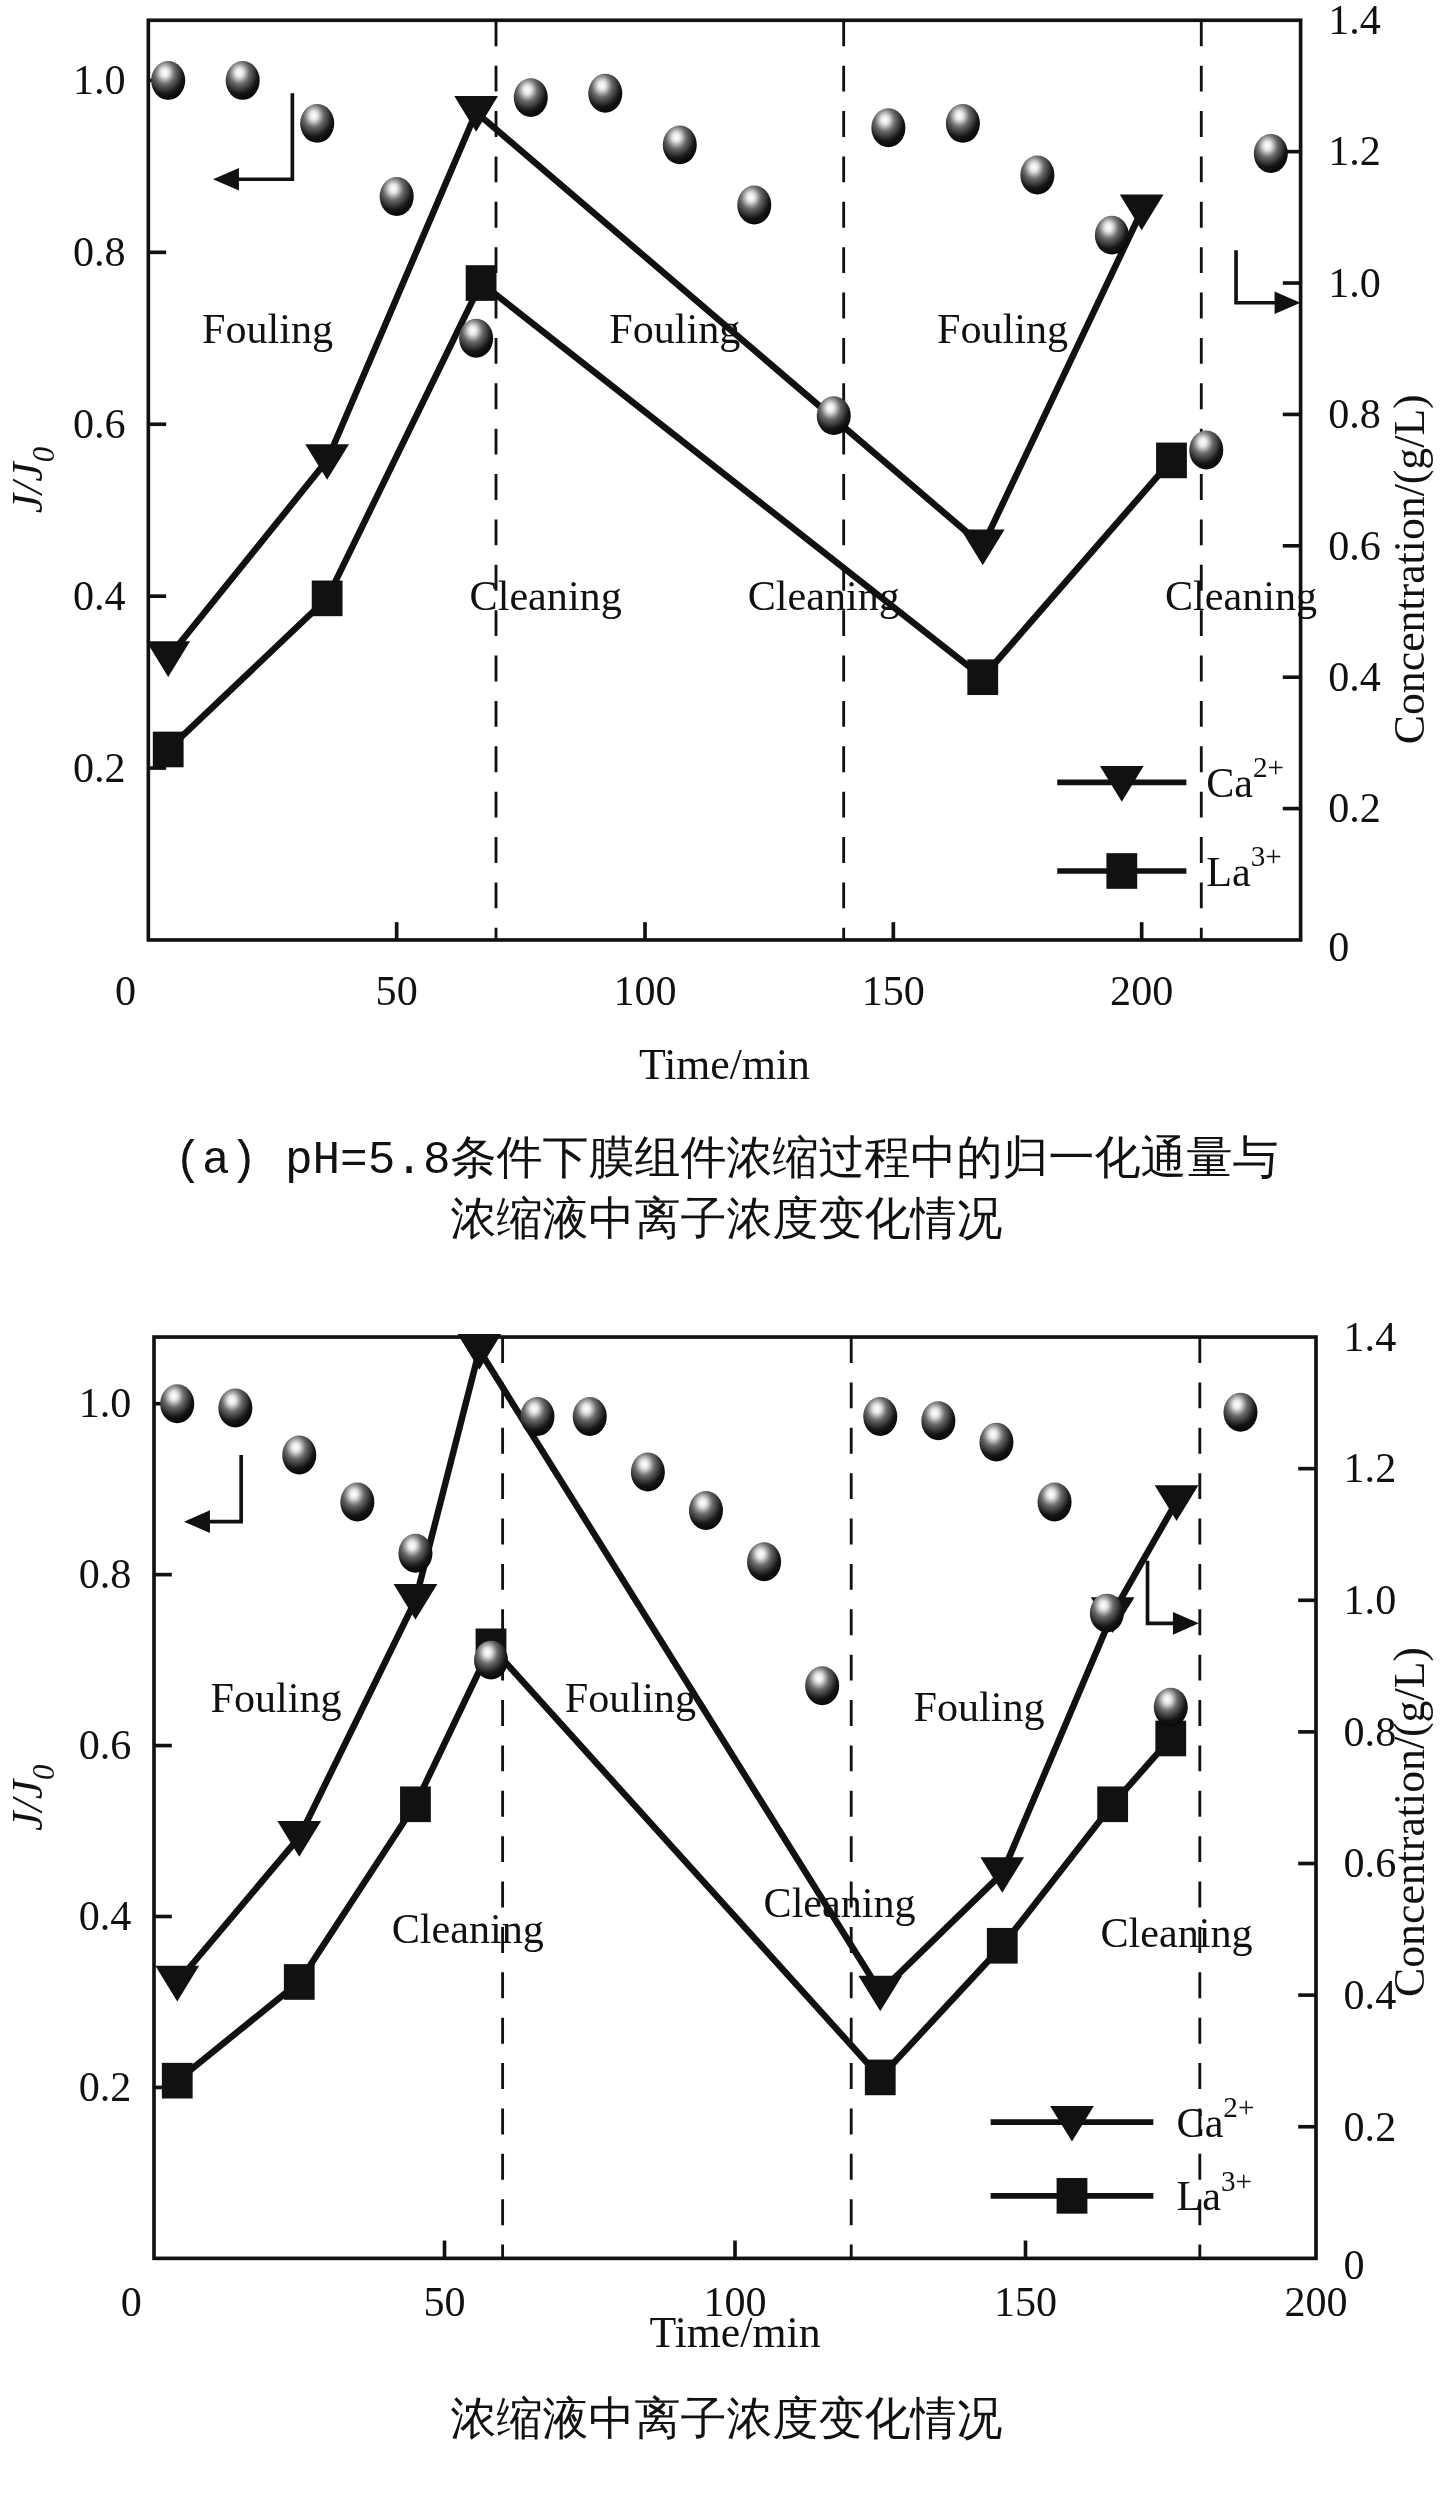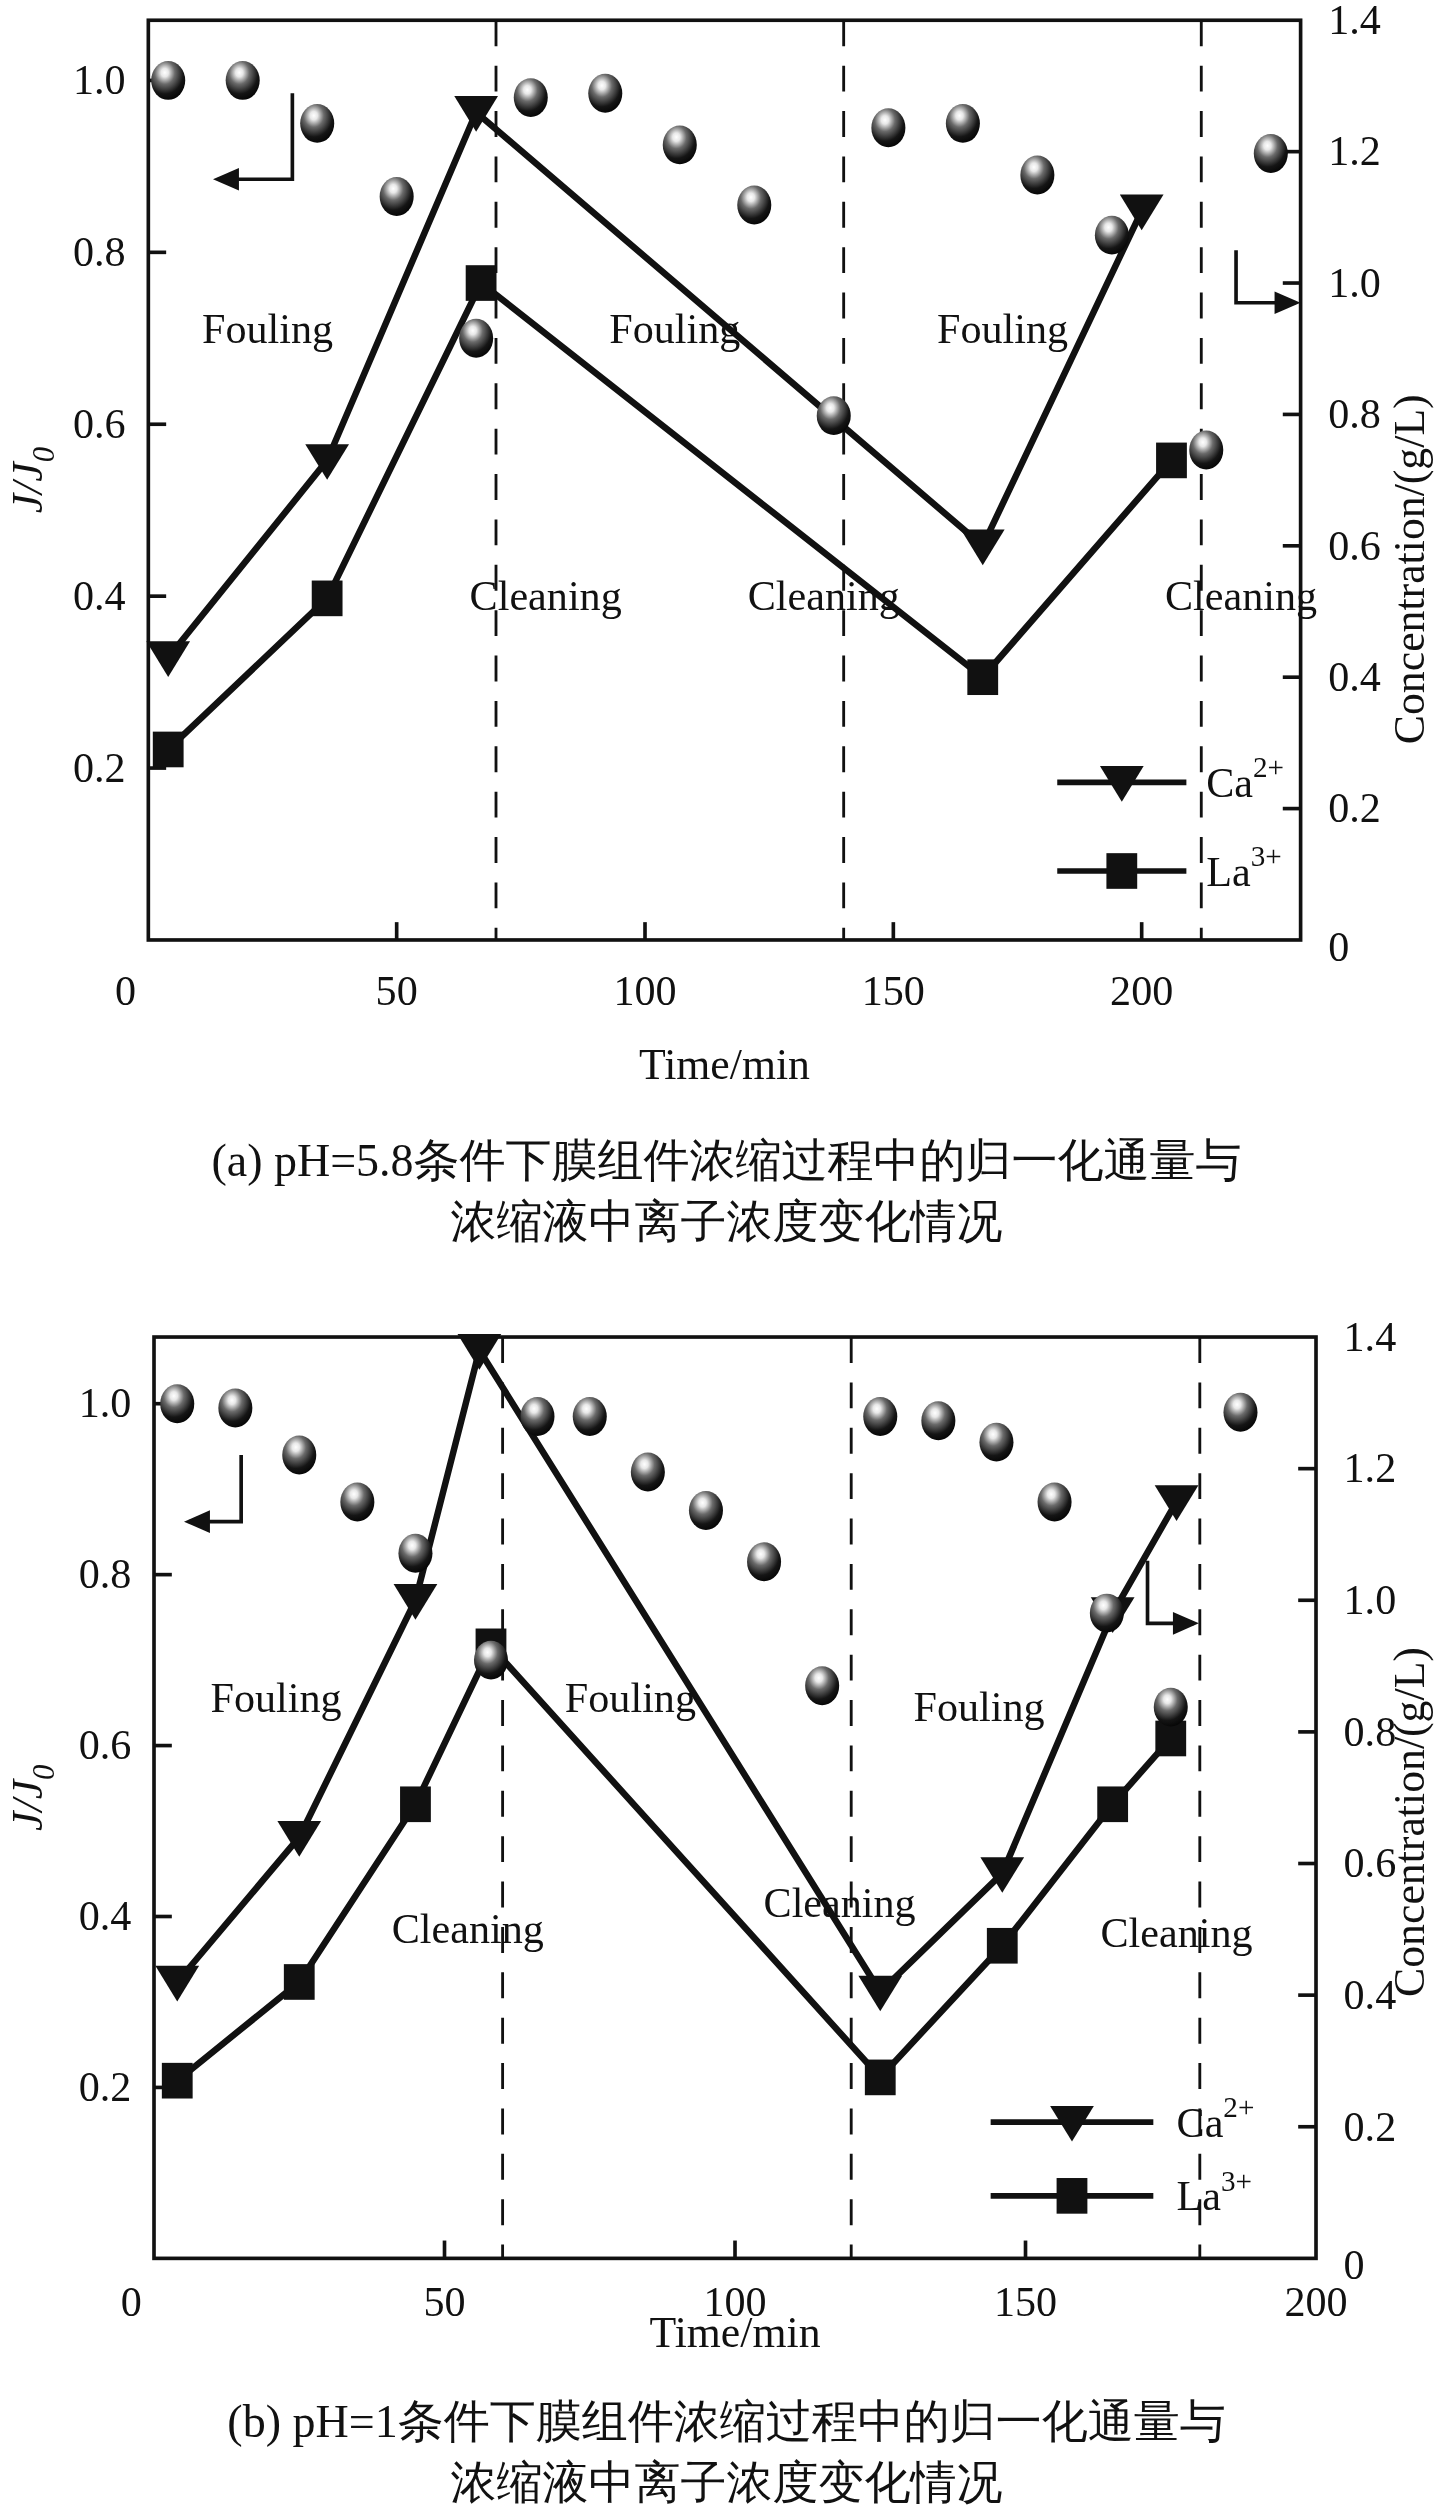--- a/index.html
+++ b/index.html
@@ -1,20 +1,20 @@
 <!DOCTYPE html>
 <html style="font-size:13px"><head>
 <meta charset="utf-8">
 <style>
   html,body{margin:0;padding:0;background:#ffffff;}
   body{width:1453px;height:2512px;position:relative;font-family:"Liberation Serif",serif;}
   .stage{position:absolute;inset:0;}
   svg{position:absolute;left:0;top:0;}
   .caption{position:absolute;left:0;width:1453px;text-align:center;color:#111;
-           font-size:46px;line-height:1.32;font-family:Liberation Serif, serif;}
+           font-size:46px;line-height:1.32;font-family:Liberation Mono, monospace;}
   text{fill:#111;}
 </style>
 </head>
 <body>
 
 <div class="stage">
   <svg id="canvas" width="1453" height="2512" viewBox="0 0 1793 3100">
     <defs>
       <radialGradient id="sphereGrad" cx="0.40" cy="0.30" r="0.78">
         <stop offset="0%" stop-color="#ffffff"></stop>
@@ -242,17 +242,16 @@
           </g>
         </g>
       </g>
   </svg>
 
   <div class="caption" style="top:1131px">
     <div>(a) pH=5.8条件下膜组件浓缩过程中的归一化通量与</div>
     <div>浓缩液中离子浓度变化情况</div>
   </div>
   <div class="caption" style="top:2392px">
-    <div>(b) pH=1条件下膜组件浓缩过程中的归一化通量与</div>
     <div>浓缩液中离子浓度变化情况</div>
   </div>
 </div>
 
 
 </body></html>

